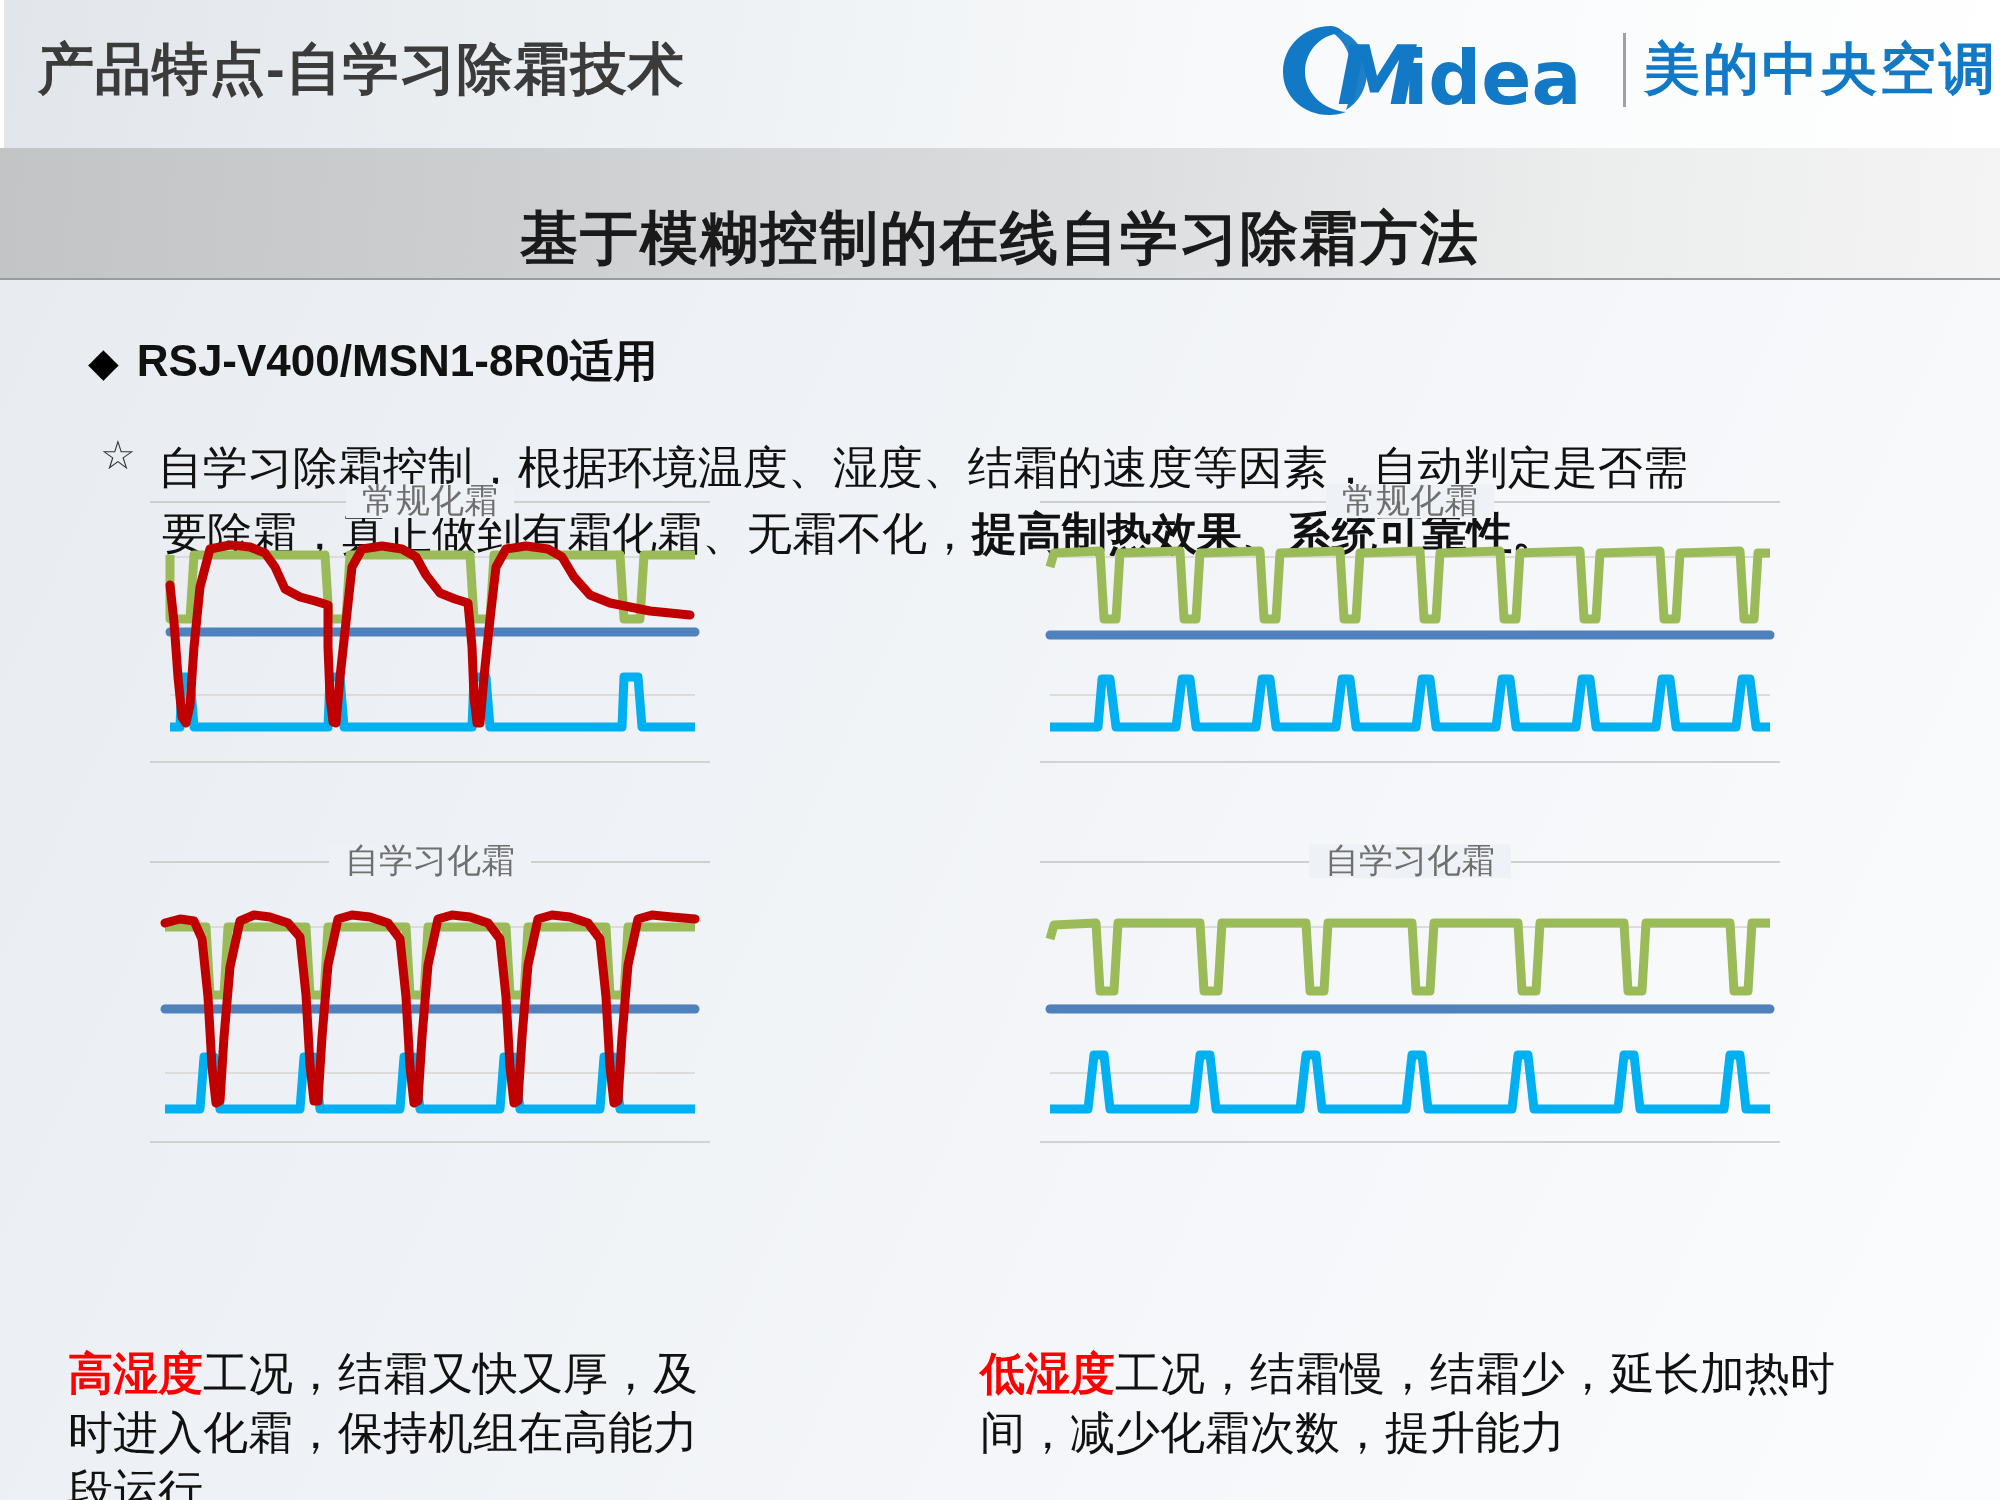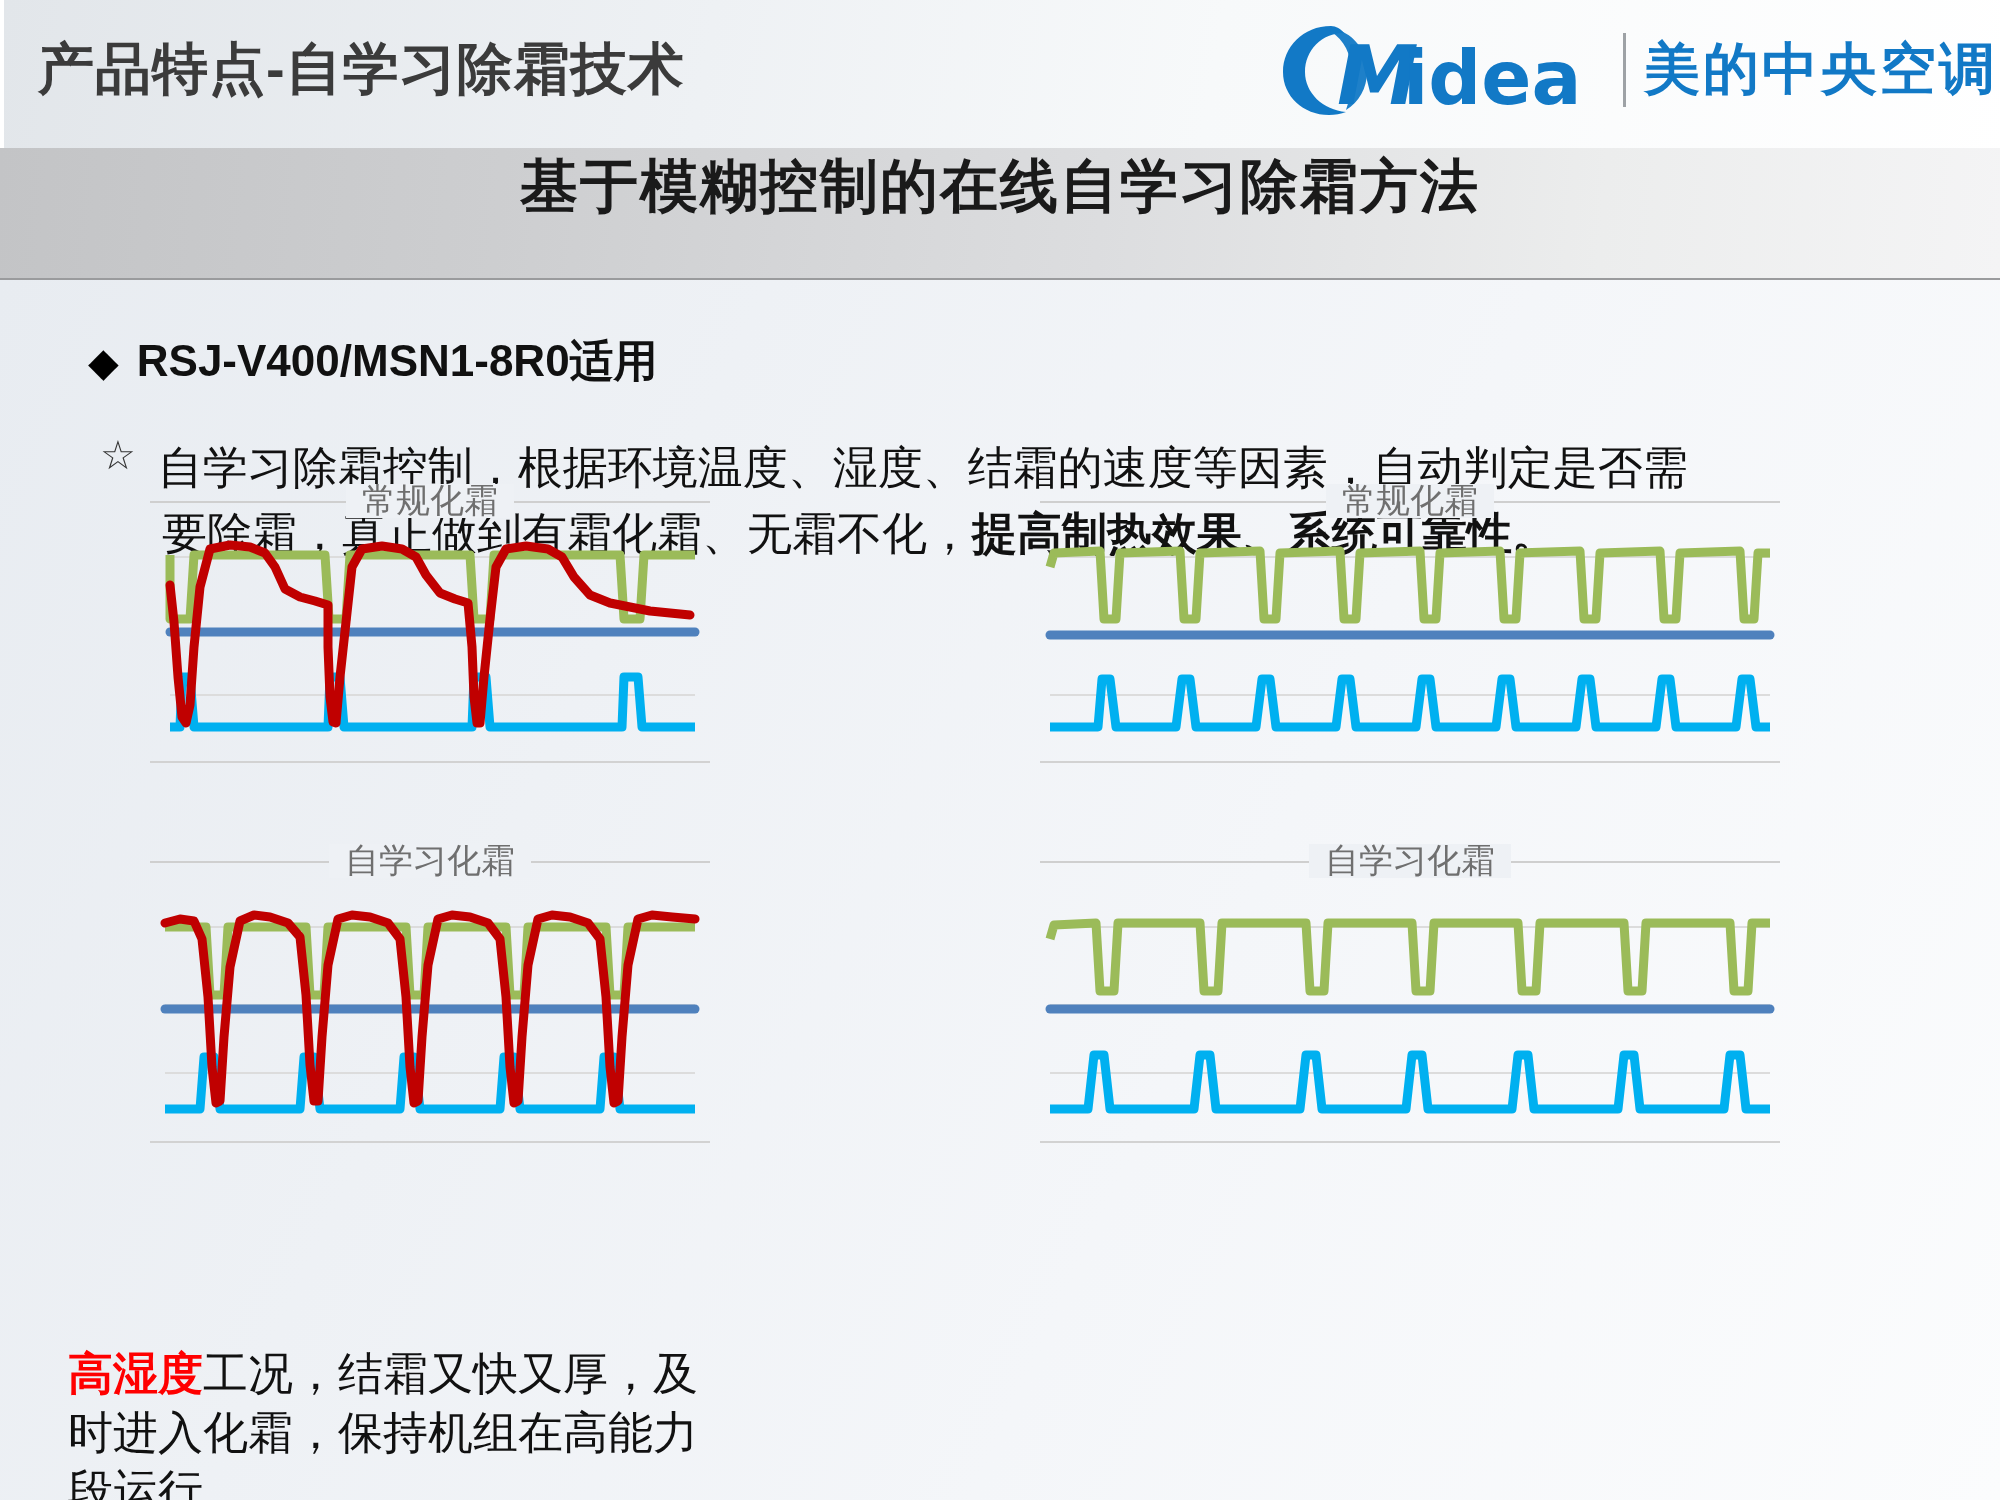--- a/index.html
+++ b/index.html
@@ -35,21 +35,21 @@
     letter-spacing:3px; white-space:nowrap;
     font-family:"DejaVu Sans", sans-serif;
     text-align:right;
   }
 
   
   .banner {
     position:absolute; left:0; top:148px; width:2000px; height:130px;
     background:linear-gradient(95deg,#c3c4c6 0%, #cdced0 25%, #dcdddf 55%, #eceded 80%, #f4f4f5 100%);
     border-bottom:2px solid #9a9b9d;
-    display:flex; align-items:flex-start; justify-content:center;
+    display:flex; align-items:flex-end; justify-content:center;
   }
   .banner-title {
     font-size:58px; font-weight:bold; color:#1a1a1a;
     letter-spacing:2px; white-space:nowrap;
   }
 
   
   .content {
     position:absolute; left:0; top:280px; width:2000px; height:1220px;
     background:linear-gradient(115deg,#e8ecf1 0%, #eef1f5 30%, #f4f6f9 60%, #fbfcfd 100%);
@@ -230,14 +230,17 @@
       </svg>
       <div class="chart-foot"></div>
     </div>
 
   </div>
 
   <div class="caption" style="left:68px; top:1065px; width:660px;">
     <span class="hl">高湿度</span><span>工况，结霜又快又厚，及时进入化霜，保持机组在高能力段运行。</span>
   </div>
 
+  <div class="caption" style="left:980px; top:1065px; width:860px;">
+    <span class="hl">低湿度</span><span>工况，结霜慢，结霜少，延长加热时间，减少化霜次数，提升能力</span>
+  </div>
 
 </div>
 
 </body></html>

